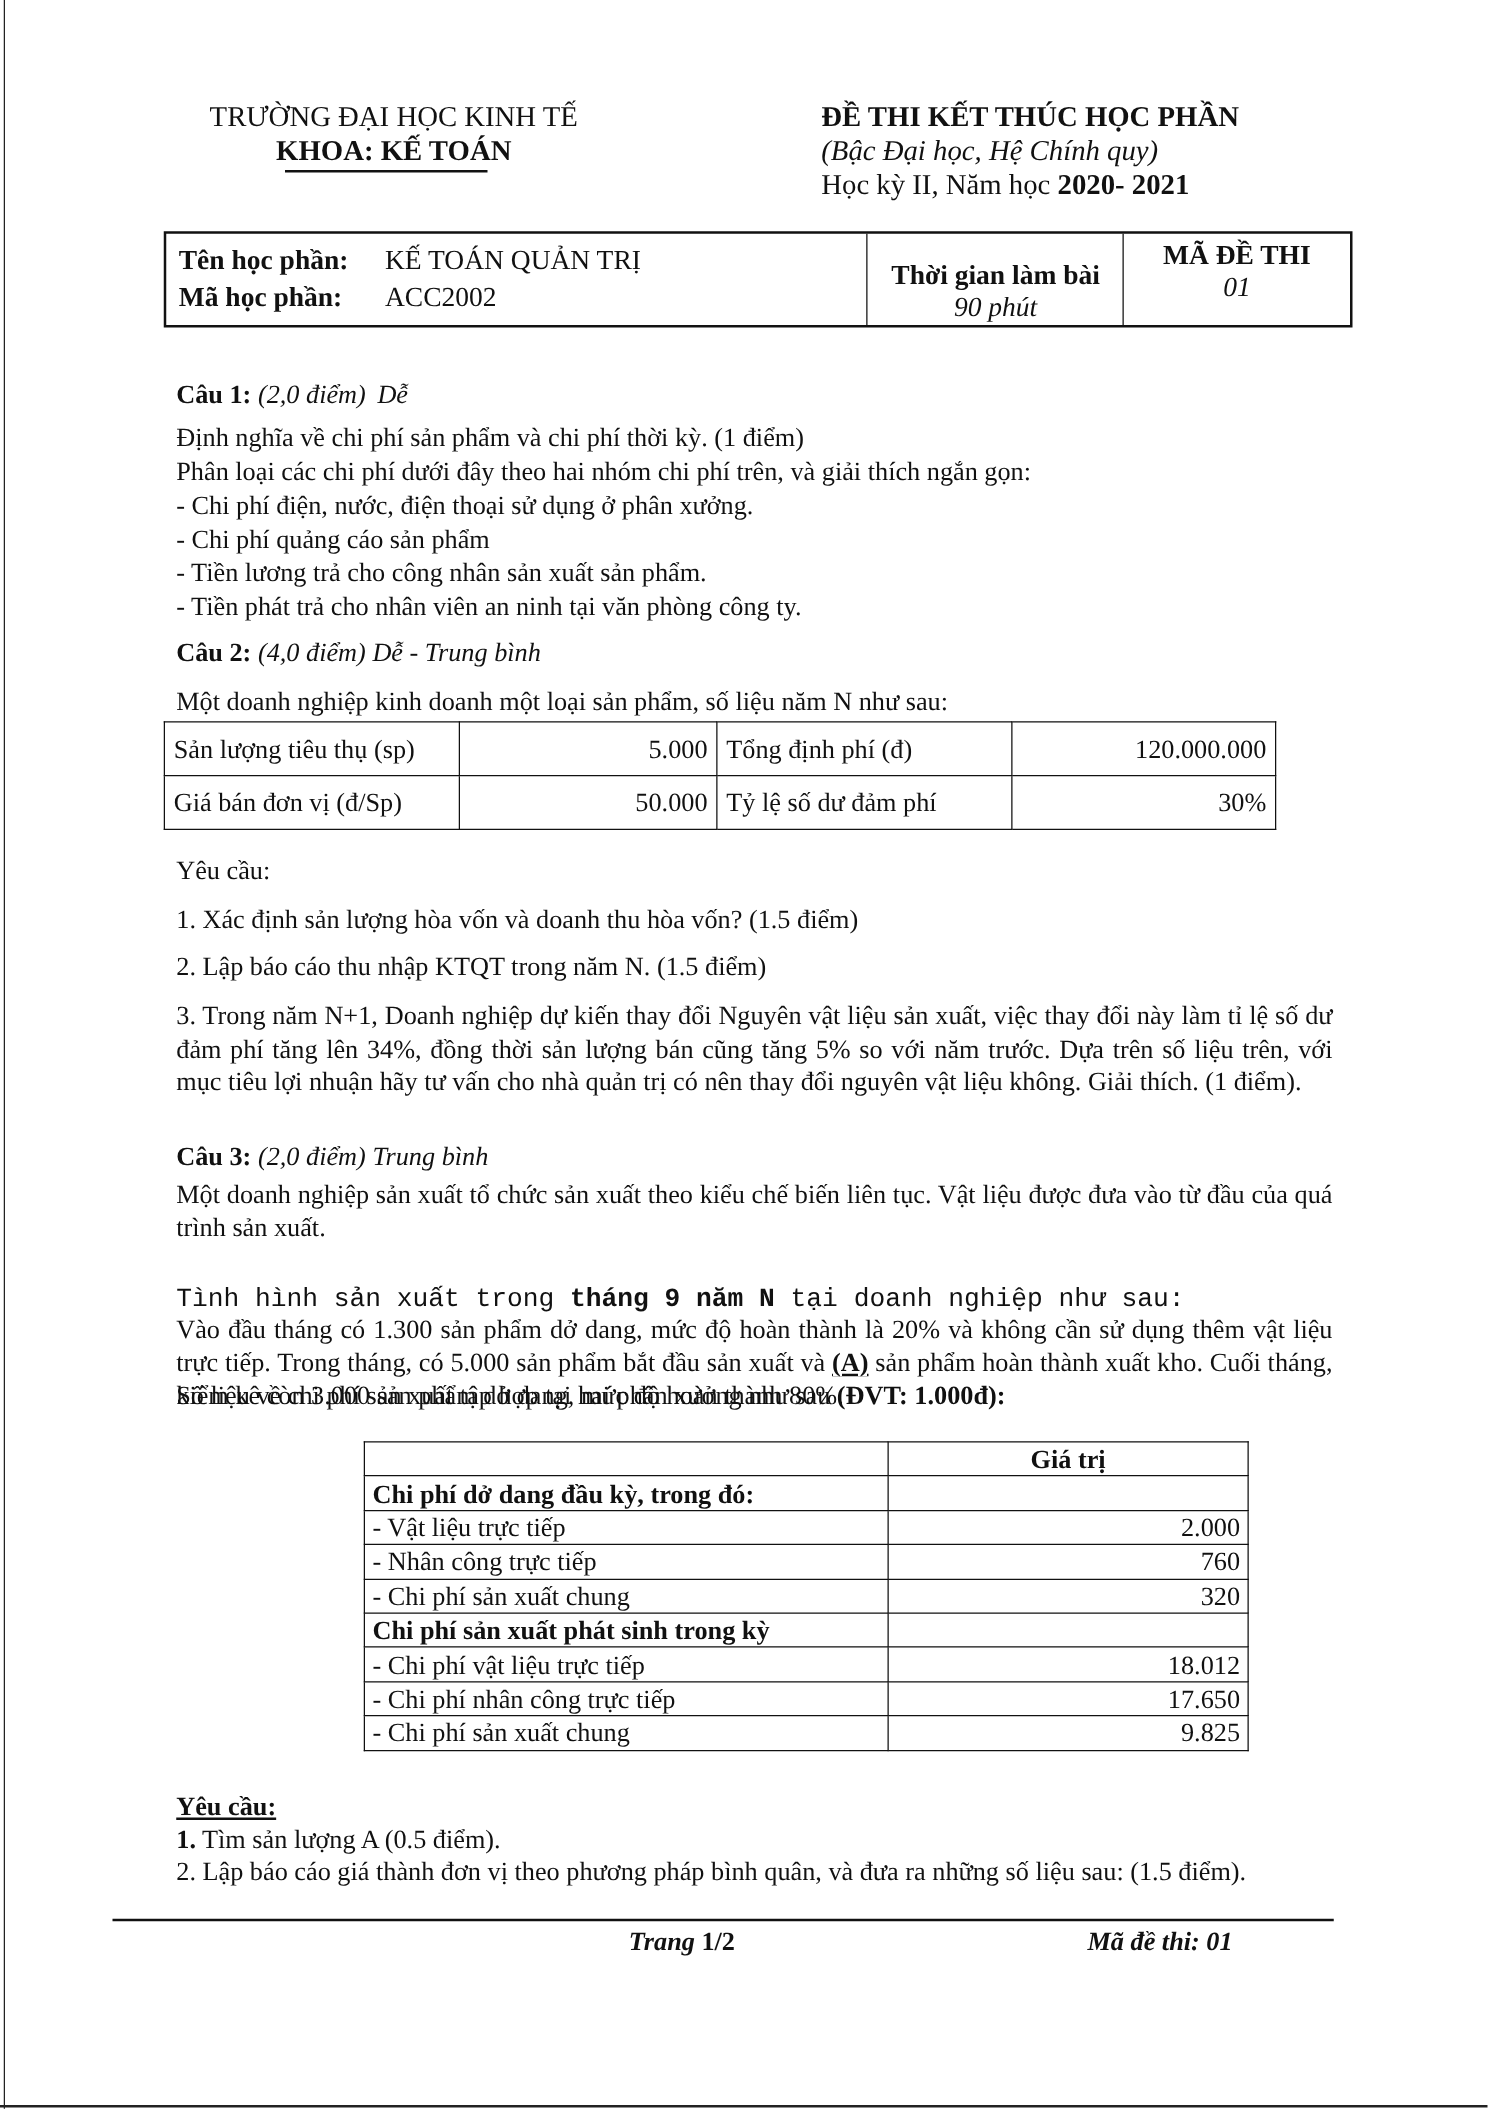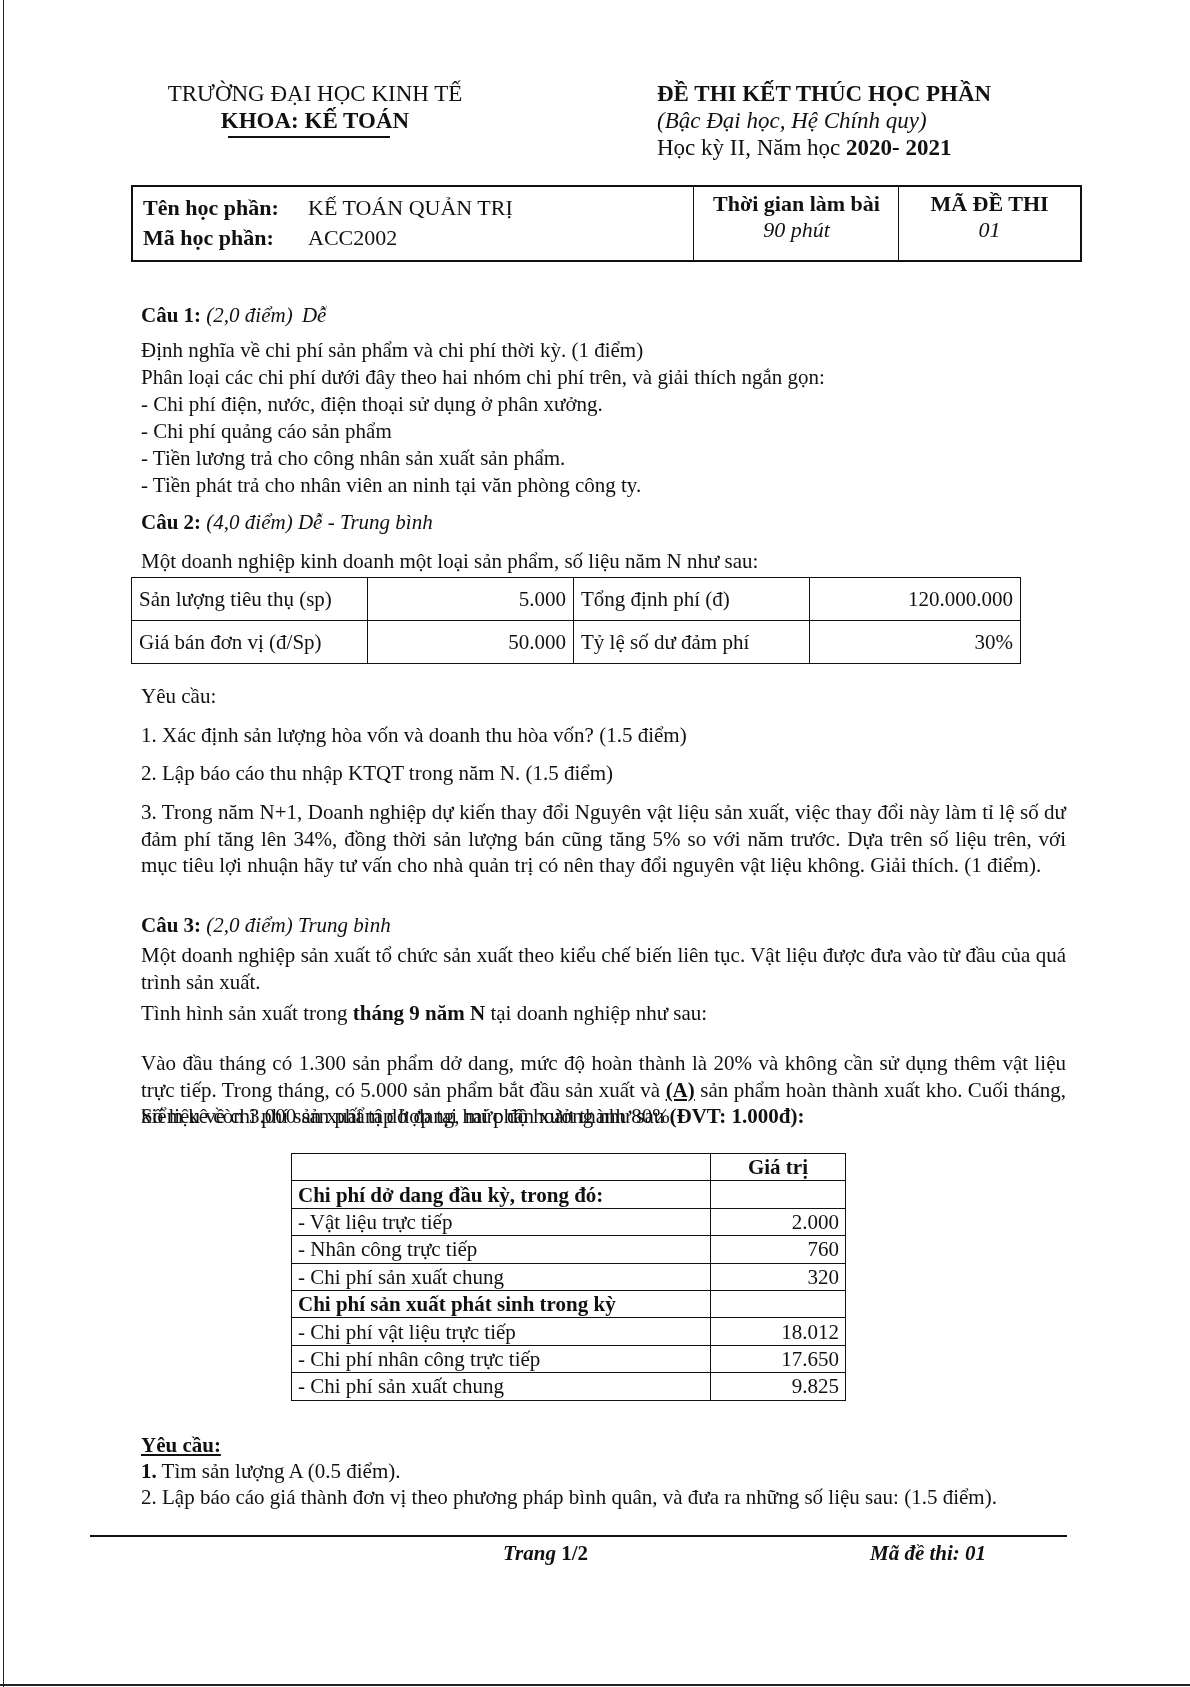--- a/index.html
+++ b/index.html
@@ -40,21 +40,21 @@
   .info-label { display: inline-block; width: 165px; font-weight: bold; }
 
   .txt { position: absolute; left: 141px; font-size: 21px; line-height: 26px; white-space: nowrap; }
   .para { position: absolute; left: 141px; width: 925px; font-size: 21px; line-height: 26.5px; text-align: justify; }
 
   table { border-collapse: collapse; position: absolute; font-size: 21px; }
   .t2 { left: 131px; top: 577px; width: 890px; }
   .t2 td { border: 1.5px solid #111; height: 43px; padding: 0 7px; box-sizing: border-box; }
   .num { text-align: right; }
 
-  .t3 { left: 291px; top: 1153px; width: 555px; padding-left: 28px; }
+  .t3 { left: 291px; top: 1153px; width: 708px; padding-left: 28px; }
   .t3 td { border: 1.5px solid #111; height: 27.4px; padding: 0 6px; line-height: 24px; box-sizing: border-box; }
   .t3 .col-label { width: 419px; }
 
   .footer-rule { position: absolute; left: 90px; top: 1535px; width: 977px; height: 2px; background: #111; }
   .footer-page { position: absolute; left: 503px; top: 1541px; font-size: 21px; font-weight: bold; font-style: italic; }
   .footer-code { position: absolute; left: 870px; top: 1541px; font-size: 21px; font-weight: bold; font-style: italic; }
 </style>
 </head>
 <body>
 
@@ -72,21 +72,21 @@
 <div class="info-box">
   <div class="info-col1">
     <div class="info-row" style="top:8px;">
       <span class="info-label">Tên học phần:</span><span>KẾ TOÁN QUẢN TRỊ</span>
     </div>
     <div class="info-row" style="top:38px;">
       <span class="info-label">Mã học phần:</span><span>ACC2002</span>
     </div>
   </div>
   <div class="info-col2">
-    <div class="b" style="font-size:22px; line-height:26px; margin-top:4px;">Thời gian làm bài</div>
+    <div class="b" style="font-size:22px; line-height:26px; margin-top:20px;">Thời gian làm bài</div>
     <div class="i" style="font-size:22px; line-height:26px;">90 phút</div>
   </div>
   <div class="info-col3">
     <div class="b" style="font-size:22px; line-height:26px; margin-top:4px;">MÃ ĐỀ THI</div>
     <div class="i" style="font-size:22px; line-height:26px;">01</div>
   </div>
 </div>
 
 <div class="txt" style="top:302px;">
   <span class="b">Câu 1:</span>
@@ -126,21 +126,21 @@
 <div class="txt" style="top:683px;">Yêu cầu:</div>
 <div class="txt" style="top:722px;">1. Xác định sản lượng hòa vốn và doanh thu hòa vốn? (1.5 điểm)</div>
 <div class="txt" style="top:760px;">2. Lập báo cáo thu nhập KTQT trong năm N. (1.5 điểm)</div>
 <div class="para" style="top:799px;">3. Trong năm N+1, Doanh nghiệp dự kiến thay đổi Nguyên vật liệu sản xuất, việc thay đổi này làm tỉ lệ số dư đảm phí tăng lên 34%, đồng thời sản lượng bán cũng tăng 5% so với năm trước. Dựa trên số liệu trên, với mục tiêu lợi nhuận hãy tư vấn cho nhà quản trị có nên thay đổi nguyên vật liệu không. Giải thích. (1 điểm).</div>
 
 <div class="txt" style="top:912px;">
   <span class="b">Câu 3:</span>
   <span class="i">(2,0 điểm) Trung bình</span>
 </div>
 <div class="para" style="top:942px;">Một doanh nghiệp sản xuất tổ chức sản xuất theo kiểu chế biến liên tục. Vật liệu được đưa vào từ đầu của quá trình sản xuất.</div>
-<div class="txt" style="top:1000px;">
+<div class="txt" style="top:1028px;font-family:Liberation Mono, monospace;">
   <span>Tình hình sản xuất trong </span><span class="b">tháng 9 năm N</span><span> tại doanh nghiệp như sau:</span>
 </div>
 <div class="para" style="top:1022px;margin-top:28px;">
   <span>Vào đầu tháng có 1.300 sản phẩm dở dang, mức độ hoàn thành là 20% và không cần sử dụng thêm vật liệu trực tiếp. Trong tháng, có 5.000 sản phẩm bắt đầu sản xuất và </span><span class="b u">(A)</span><span> sản phẩm hoàn thành xuất kho. Cuối tháng, kiểm kê còn 3.000 sản phẩm dở dang, mức độ hoàn thành 80%.</span>
 </div>
 <div class="txt" style="top:1103px;">
   <span>Số liệu về chi phí sản xuất tập hợp tại hai phân xưởng như sau </span><span class="b">(ĐVT: 1.000đ):</span>
 </div>
 
 <table class="t3">

